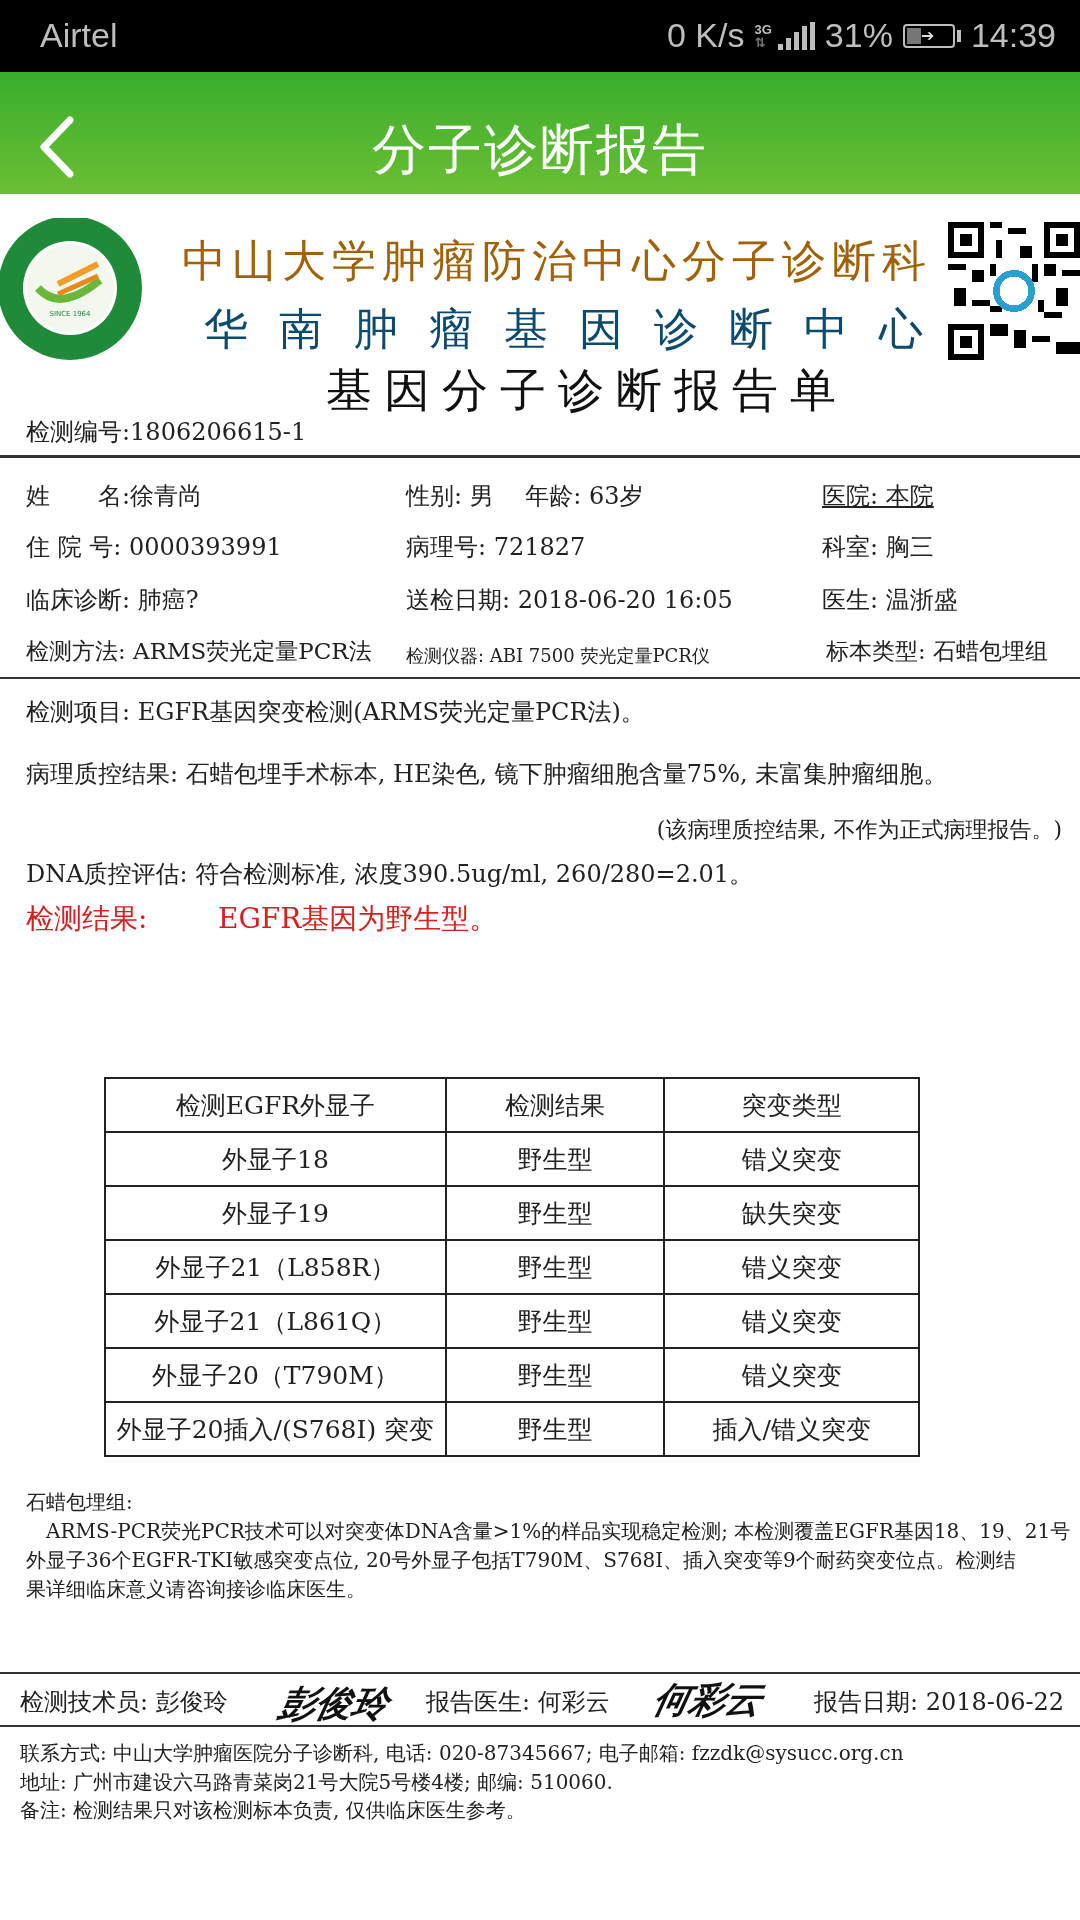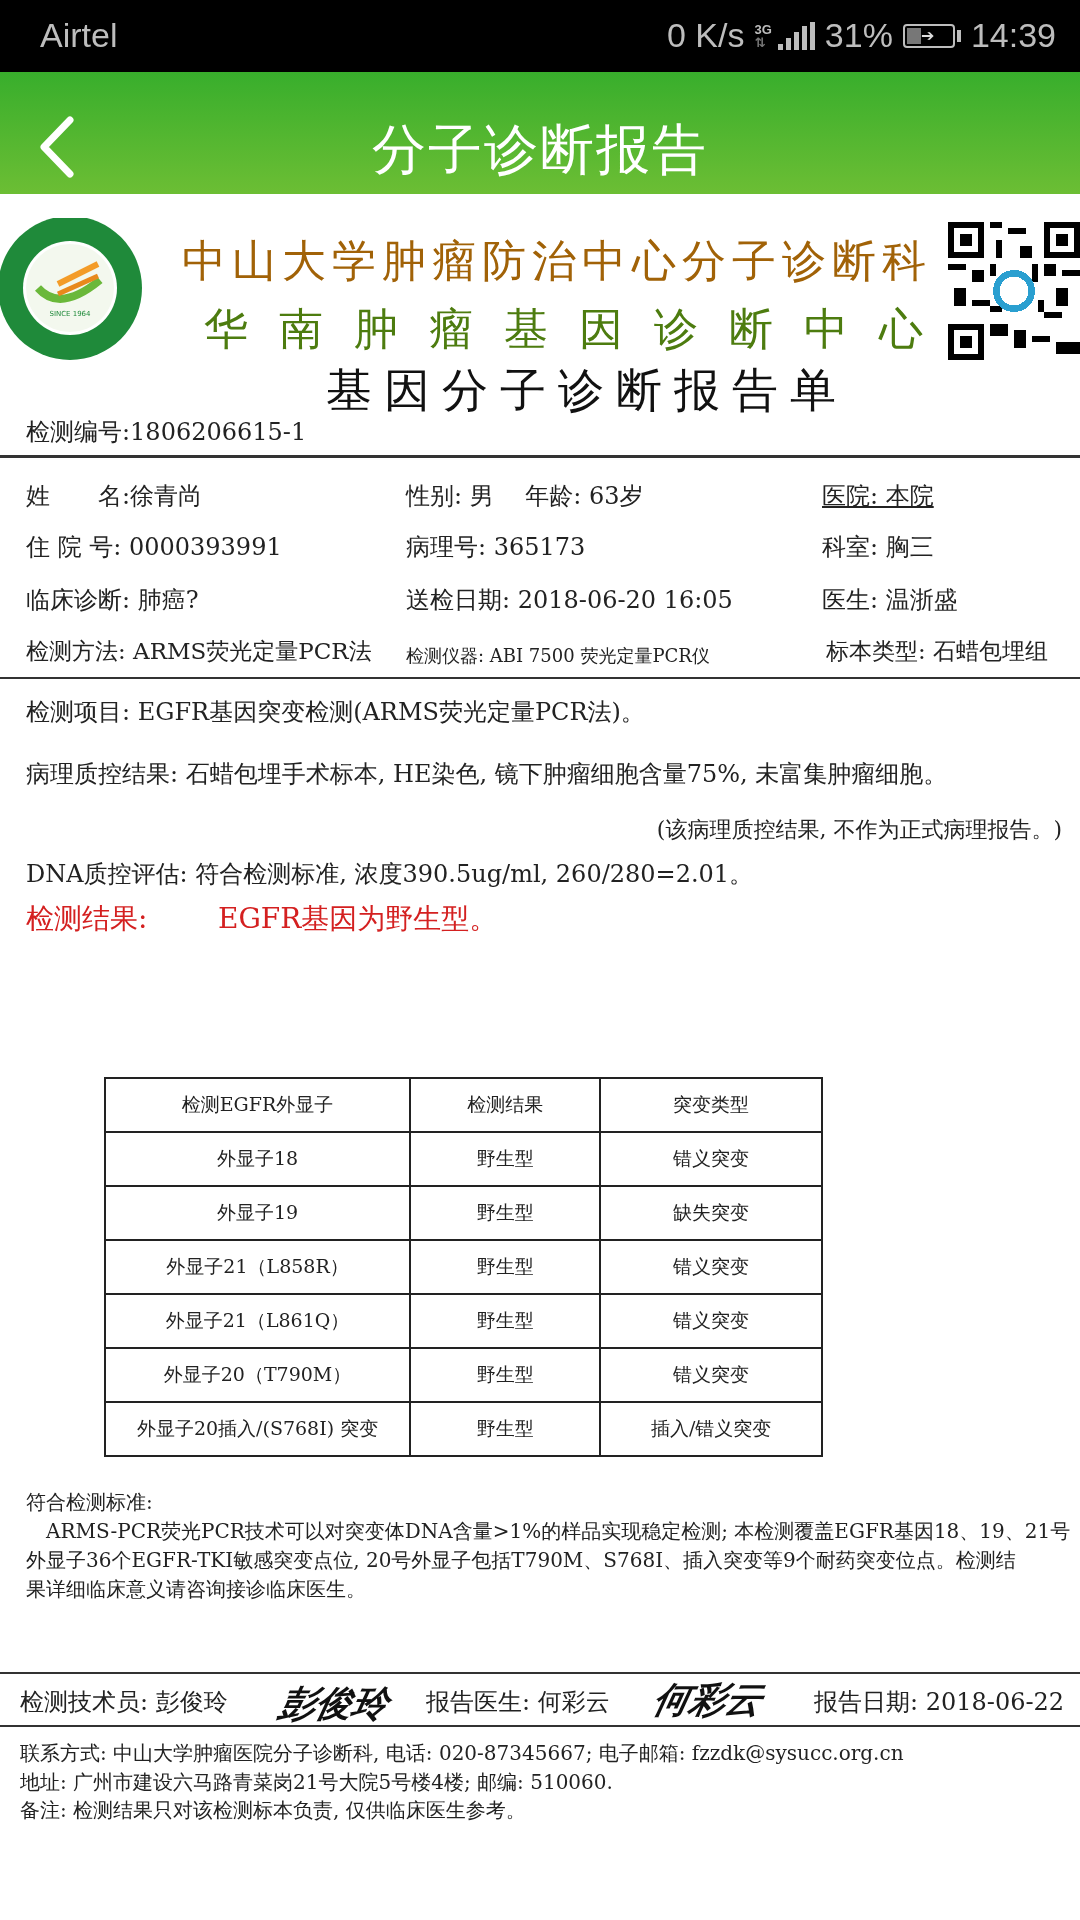--- a/index.html
+++ b/index.html
@@ -20,27 +20,27 @@
   
   .app-header { position:absolute; left:0; top:72px; width:1080px; height:122px;
                 background:linear-gradient(#38ae2c, #6cbe34); }
   .back-btn { position:absolute; left:30px; top:40px; width:60px; height:70px; cursor:pointer; }
   .app-title { position:absolute; left:0; right:0; top:42px; text-align:center; color:#fff;
                font-family:"DejaVu Sans", "Liberation Sans", sans-serif; font-size:54px; letter-spacing:2px; }
   
   .logo { position:absolute; left:-10px; top:218px; width:160px; height:150px; }
   .qr { position:absolute; left:948px; top:222px; width:132px; height:138px; }
   .red-line1 { position:absolute; left:182px; top:232px; color:#a16207; font-size:44px; letter-spacing:6px; white-space:nowrap; }
-  .red-line2 { position:absolute; left:204px; top:300px; color:#4d7c0f; font-size:44px; letter-spacing:31px; white-space:nowrap; }
+  .red-line2 { position:absolute; left:204px; top:300px; color:#0c4a6e; font-size:44px; letter-spacing:31px; white-space:nowrap; }
   .doc-title { position:absolute; left:326px; top:360px; font-size:46px; letter-spacing:12px; color:#111; white-space:nowrap; }
   .line { position:absolute; font-size:24px; white-space:nowrap; color:#222; }
   .rule { position:absolute; left:0; width:1080px; height:3px; background:#333; }
   .red-result { color:#d42020; font-size:28px; }
   
-  table.results { position:absolute; left:104px; top:1077px; width:719px; border-collapse:collapse; font-size:19px; }
+  table.results { position:absolute; left:104px; top:1077px; width:816px; border-collapse:collapse; font-size:25px; }
   table.results td, table.results th { border:2px solid #222; height:52px; text-align:center; font-weight:normal; padding:0; }
   .col1 { width:361px; } .col2 { width:238px; } .col3 { width:277px; }
   .small { font-size:20px; }
   .sig { font-family:"DejaVu Serif", serif; font-style:italic; font-weight:bold; font-size:36px; color:#111; transform:skewX(-12deg); }
 </style>
 </head>
 <body>
 
 <div class="status-bar">
   <span class="carrier">Airtel</span>
@@ -129,21 +129,21 @@
 <div class="red-line2">华南肿瘤基因诊断中心</div>
 <div class="doc-title">基因分子诊断报告单</div>
 <div class="line" style="left:26px; top:416px;">检测编号:1806206615-1</div>
 <div class="rule" style="top:455px;"></div>
 
 <div class="line" style="left:26px; top:480px;">姓　　名:徐青尚</div>
 <div class="line" style="left:406px; top:480px;">性别: 男　 年龄: 63岁</div>
 <div class="line" style="left:822px; top:480px;text-decoration:underline;">医院: 本院</div>
 
 <div class="line" style="left:26px; top:531px;">住 院 号: 0000393991</div>
-<div class="line" style="left:406px; top:531px;">病理号: 365173</div>
+<div class="line" style="left:406px; top:531px;">病理号: 721827</div>
 <div class="line" style="left:822px; top:531px;">科室: 胸三</div>
 
 <div class="line" style="left:26px; top:584px;">临床诊断: 肺癌?</div>
 <div class="line" style="left:406px; top:584px;">送检日期: 2018-06-20 16:05</div>
 <div class="line" style="left:822px; top:584px;">医生: 温浙盛</div>
 
 <div class="line" style="left:26px; top:636px; font-size:23px;">检测方法: ARMS荧光定量PCR法</div>
 <div class="line" style="left:406px; top:636px; font-size:18px;margin-top:8px;">检测仪器: ABI 7500 荧光定量PCR仪</div>
 <div class="line" style="left:826px; top:636px; font-size:23px;">标本类型: 石蜡包埋组</div>
 <div class="rule" style="top:677px; height:2px;"></div>
@@ -188,21 +188,21 @@
     <td>错义突变</td>
   </tr>
   <tr>
     <td>外显子20插入/(S768I) 突变</td>
     <td>野生型</td>
     <td>插入/错义突变</td>
   </tr>
 </tbody>
   </table>
 
-<div class="line small" style="left:26px; top:1489px;">符合检测标准:</div>
+<div class="line small" style="left:26px; top:1489px;">石蜡包埋组:</div>
 <div class="line small" style="left:26px; top:1518px;">　ARMS-PCR荧光PCR技术可以对突变体DNA含量&gt;1%的样品实现稳定检测; 本检测覆盖EGFR基因18、19、21号</div>
 <div class="line small" style="left:26px; top:1547px;">外显子36个EGFR-TKI敏感突变点位, 20号外显子包括T790M、S768I、插入突变等9个耐药突变位点。检测结</div>
 <div class="line small" style="left:26px; top:1576px;">果详细临床意义请咨询接诊临床医生。</div>
 
 <div class="rule" style="top:1672px; height:2px;"></div>
 <div class="line" style="left:20px; top:1686px;">检测技术员: 彭俊玲</div>
 <div class="line sig" style="left:280px; top:1680px;">彭俊玲</div>
 <div class="line" style="left:426px; top:1686px;">报告医生: 何彩云</div>
 <div class="line sig" style="left:654px; top:1676px;">何彩云</div>
 <div class="line" style="left:814px; top:1686px;">报告日期: 2018-06-22</div>

